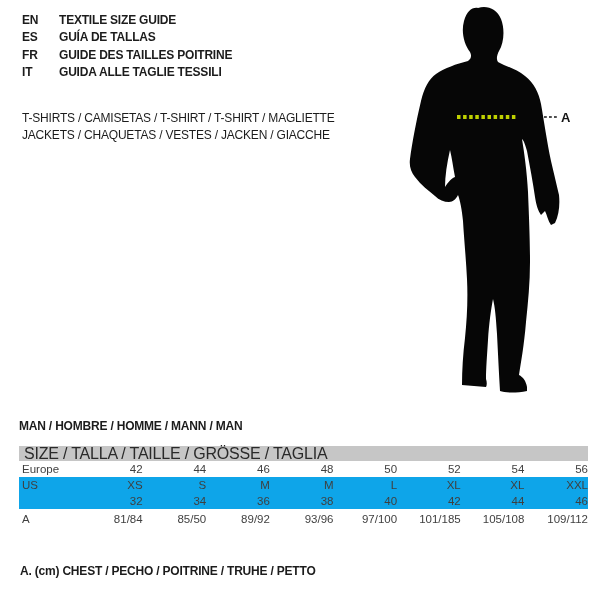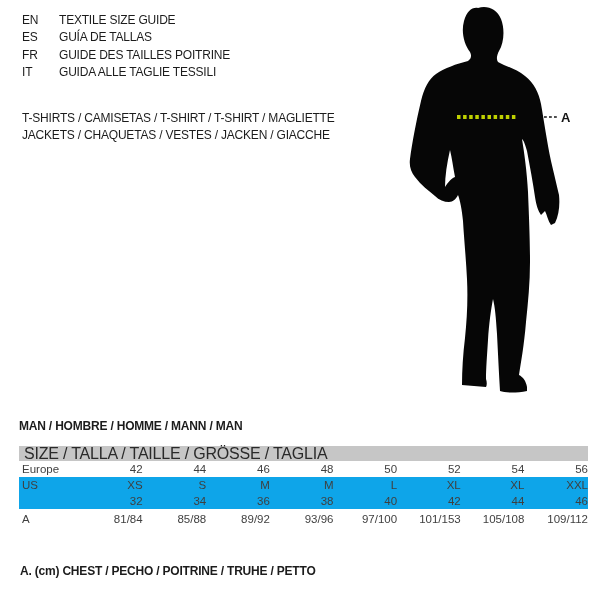--- a/index.html
+++ b/index.html
@@ -3,22 +3,22 @@
 <meta charset="utf-8">
 <style>
   html,body { margin:0; padding:0; background:#ffffff; }
   .page {
     position:relative; width:600px; height:600px; background:#ffffff;
     font-family:"Liberation Sans", sans-serif; color:#1c1c1c; overflow:hidden;
   }
   
   .lang-list { position:absolute; left:22px; top:11px; }
   .lang-row { display:flex; height:17.5px; align-items:center; }
-  .lang-code { width:37px; font-size:12px; font-weight:normal; letter-spacing:-0.2px; }
-  .lang-label { font-size:12px; font-weight:normal; letter-spacing:-0.2px; white-space:nowrap; }
+  .lang-code { width:37px; font-size:12px; font-weight:bold; letter-spacing:-0.2px; }
+  .lang-label { font-size:12px; font-weight:bold; letter-spacing:-0.2px; white-space:nowrap; }
   
   .categories { position:absolute; left:22px; top:111px; }
   .cat-line { font-size:12px; font-weight:normal; letter-spacing:-0.2px; height:16.5px; white-space:nowrap; }
   
   .figure-wrap { position:absolute; left:400px; top:0; width:200px; height:400px; }
   
   .section-title { position:absolute; left:19px; top:419px; font-size:12px; font-weight:bold; letter-spacing:-0.2px; }
   
   .size-table { position:absolute; left:19px; top:446px; width:569px; font-size:11.5px; color:#3f3f3f; }
   .thead {
@@ -153,25 +153,25 @@
           <div class="tcell val">36</div>
           <div class="tcell val">38</div>
           <div class="tcell val">40</div>
           <div class="tcell val">42</div>
           <div class="tcell val">44</div>
           <div class="tcell val">46</div>
         </div>
         <div class="trow tall">
       <div class="tcell label">A</div>
     <div class="tcell val">81/84</div>
-          <div class="tcell val">85/88</div>
+          <div class="tcell val">85/50</div>
           <div class="tcell val">89/92</div>
           <div class="tcell val">93/96</div>
           <div class="tcell val">97/100</div>
-          <div class="tcell val">101/153</div>
+          <div class="tcell val">101/185</div>
           <div class="tcell val">105/108</div>
           <div class="tcell val">109/112</div>
         </div>
       </div>
   </div>
 
   <div class="footnote">A. (cm) CHEST / PECHO / POITRINE / TRUHE / PETTO</div>
 
 </div>
 

